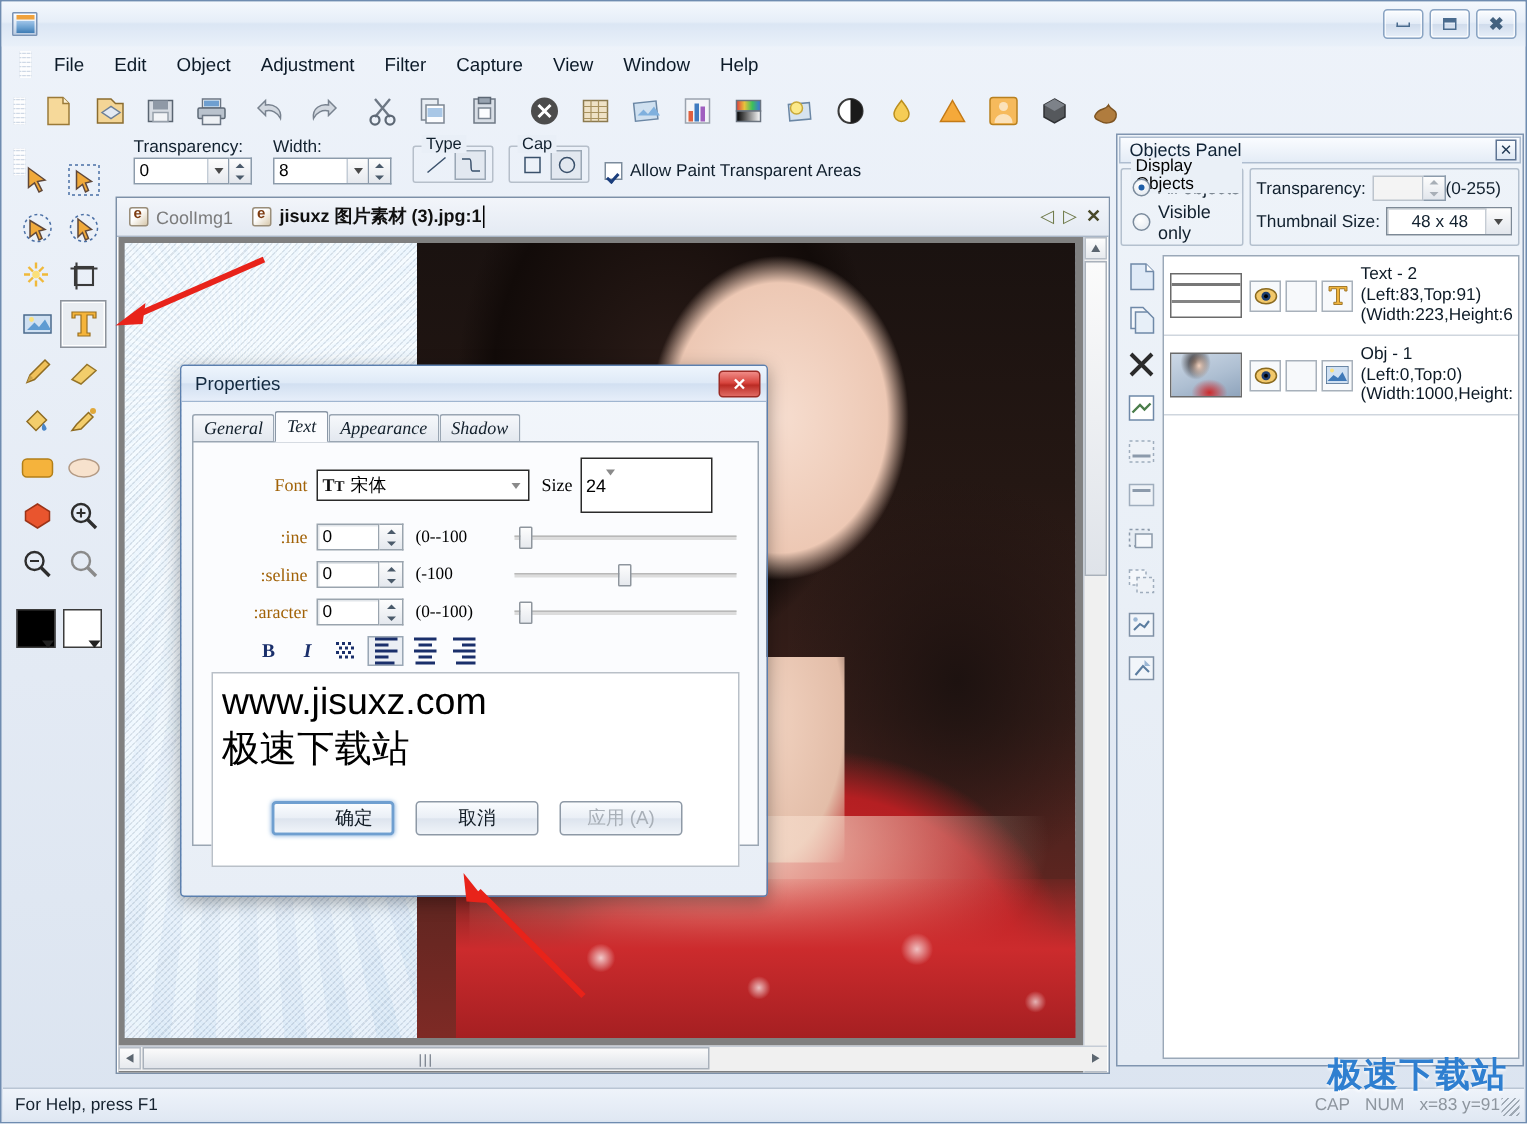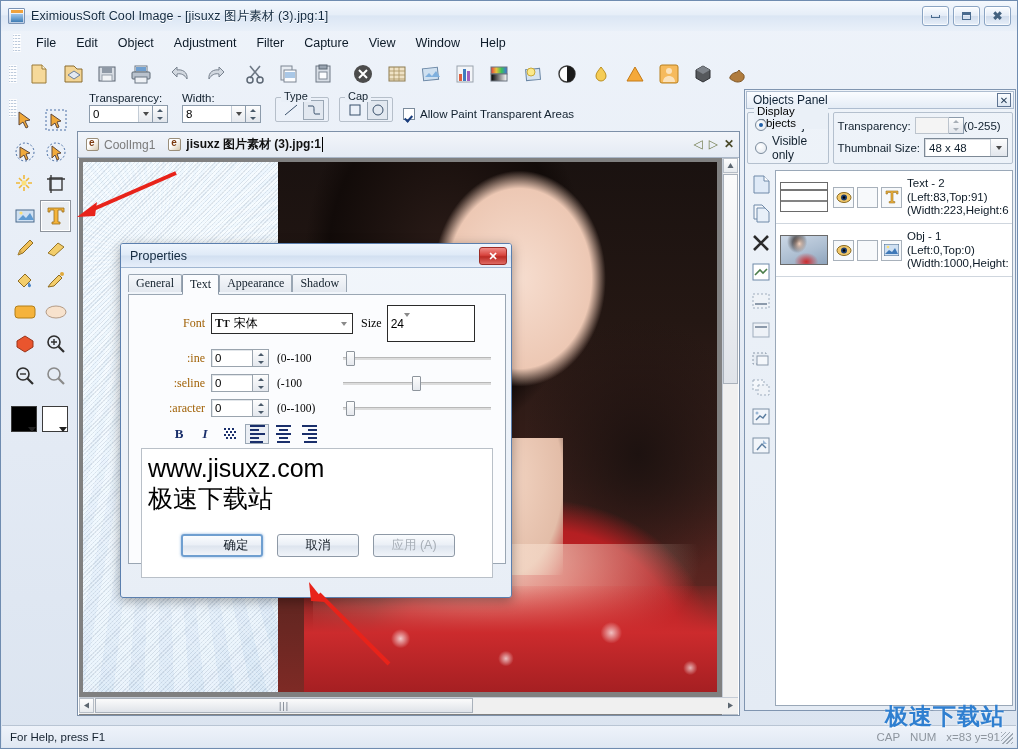--- a/index.html
+++ b/index.html
@@ -282,21 +282,21 @@
     flex: 1; border: 1px solid #b4c0ce; border-radius: 2px; margin-left: 4px;
     padding: 4px 4px 0 4px;
   }
   .rg-row { display: flex; align-items: center; font-size: 11.5px; margin-bottom: 4px; color:#11202e; }
   .rg-row .lbl { margin-right: 4px; white-space: nowrap; }
   .disabled-edit {
     width: 34px; height: 17px; border: 1px solid #bcc4cd; background: #f4f4f4;
   }
   .tn-combo {
     width: 84px; height: 19px; border: 1px solid #7d8996; background: #fff;
-    display: flex; align-items: center; font-size: 11.5px; padding-left: 4px;
+    display: flex; align-items: center; font-size: 11.5px; padding-left: 16px;
     box-shadow: inset 1px 1px 0 #d9dde2;
   }
   .tn-combo .cdrop2 {
     margin-left: auto; width: 17px; height: 17px;
     background: linear-gradient(to bottom,#fdfdfd,#e2e6ec); border-left:1px solid #c5ccd4;
     display:flex;align-items:center;justify-content:center;
   }
 
   .op-side {
     position: absolute; left: 3px; top: 80px; width: 26px; height: 330px;
@@ -352,21 +352,21 @@
     font-size: 12.5px; color: #12293f; border-radius: 2px 2px 0 0;
   }
   .dlg-close {
     position: absolute; right: 4px; top: 3px; width: 28px; height: 18px;
     background: linear-gradient(to bottom,#f08b86 0%,#d8453e 45%,#bb2b24 55%,#e06a63 100%);
     border: 1px solid #9b2b25; border-radius: 3px;
     display: flex; align-items: center; justify-content: center;
     color: #fff; font-size: 11px; font-weight: bold;
   }
   .dlg-body { position: absolute; left: 7px; top: 30px; width: 378px; height: 318px; }
-  .tabs { display: flex; align-items: flex-start; height: 21px; }
+  .tabs { display: flex; align-items: center; height: 21px; font-style: italic; }
   .tab {
     height: 18px; padding: 0 7px; border: 1px solid #9aa6b3; border-bottom: none;
     background: linear-gradient(to bottom,#f6f8fb,#e3e8ef);
     font-family: "Liberation Serif", serif; font-size: 12px; color: #13202c;
     display: flex; align-items: center; border-radius: 2px 2px 0 0;
   }
   .tab.active {
     height: 21px; background: #fbfcfe; border-color: #8b98a7; border-bottom: 1px solid #fbfcfe;
     position: relative; z-index: 2;
   }
@@ -475,21 +475,20 @@
   
   .arrow-svg { position: absolute; pointer-events: none; }
 </style>
 </head>
 <body>
 
 <div id="app">
 
   <div class="titlebar">
     <div class="app-icon"></div>
-    <div class="title-text">EximiousSoft Cool Image - [jisuxz 图片素材 (3).jpg:1]</div>
     <div class="win-buttons">
       <div class="win-btn">
           <i class="glyph-min"></i>
         </div>
       <div class="win-btn">
           <i class="glyph-max"></i>
         </div>
       <div class="win-btn">
           <span>✖</span>
         </div>

